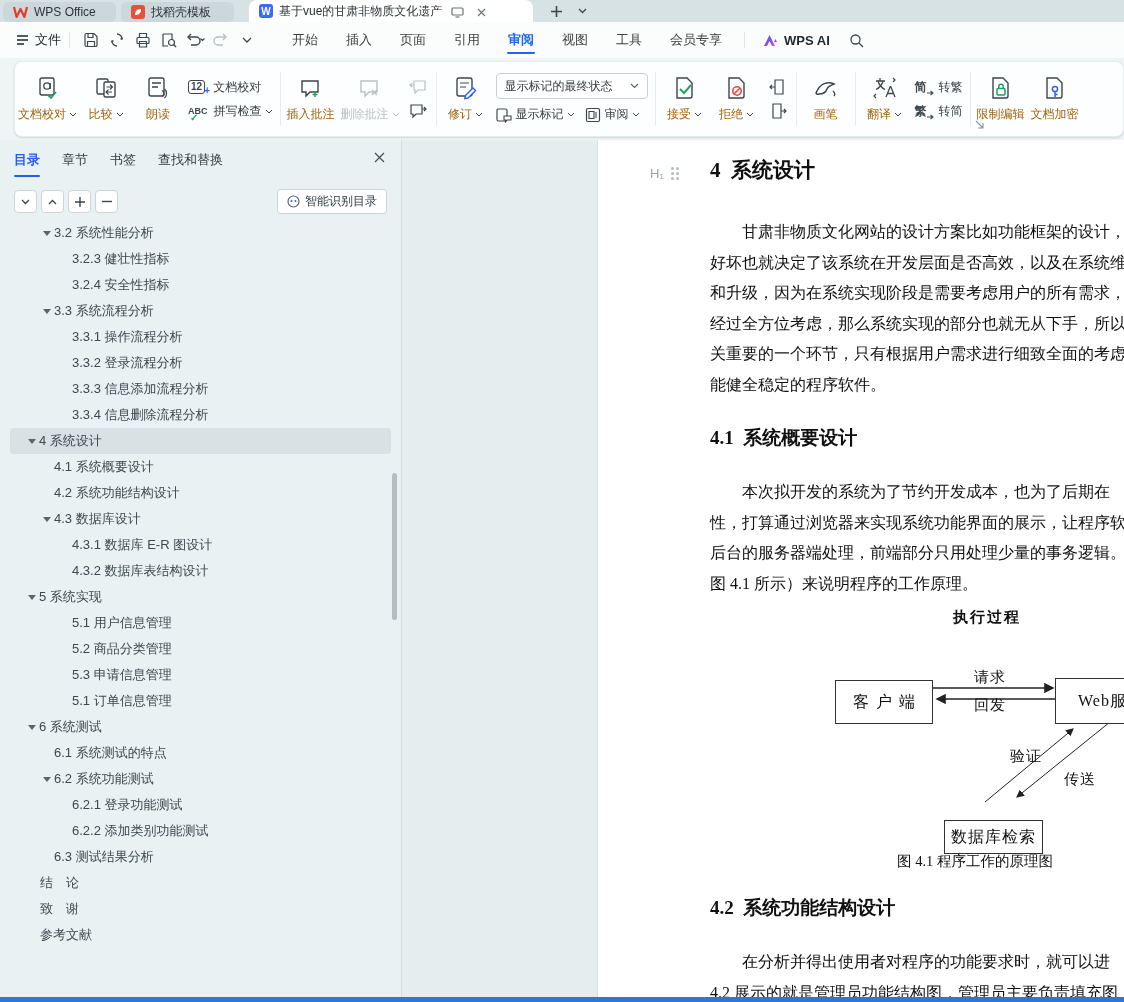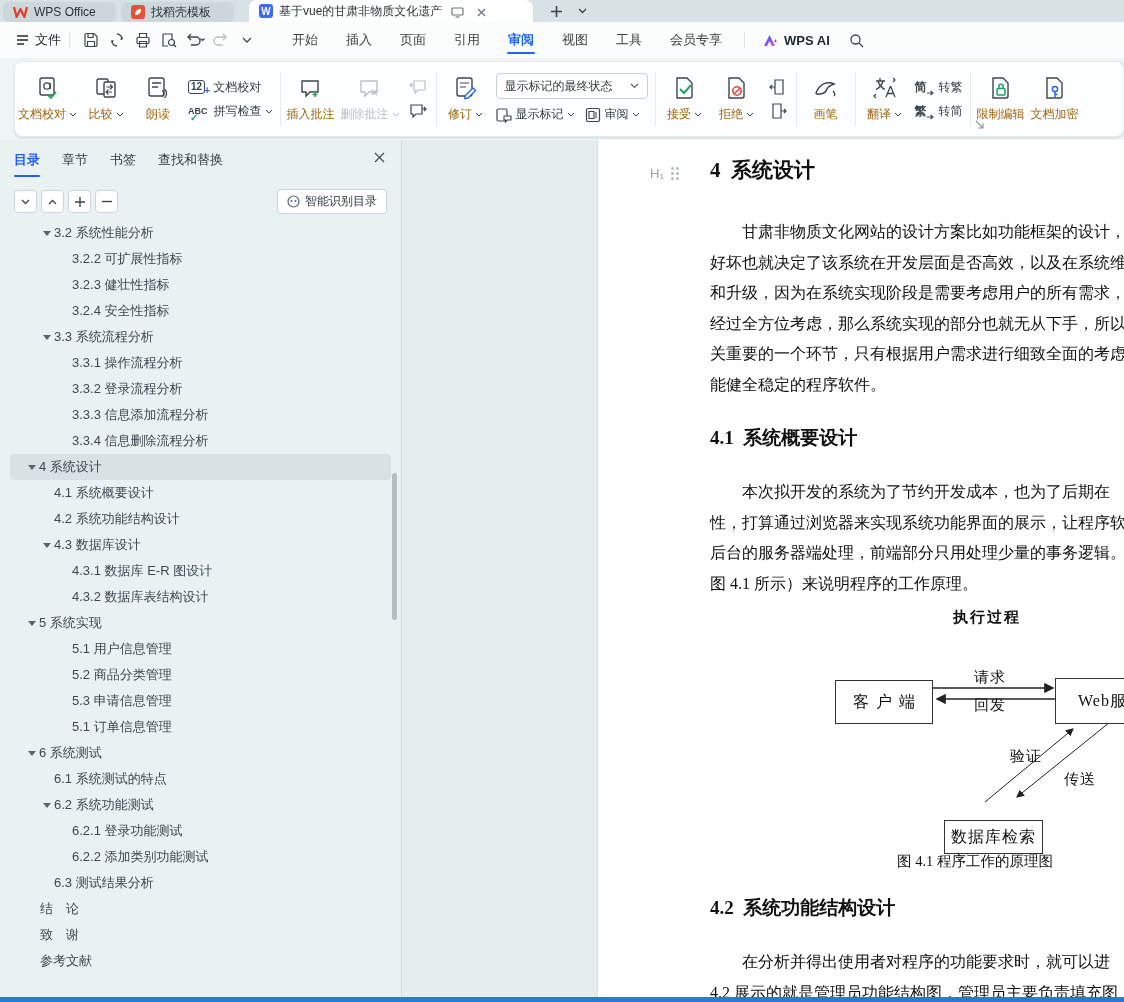--- a/index.html
+++ b/index.html
@@ -596,26 +596,20 @@
       <div class="toc-row lvl2 arrow">
           <span class="tri">
             <b></b>
           </span>
           <span class="toc-label">3.2 系统性能分析</span>
         </div>
         <div class="toc-row lvl3">
           <span class="tri">
             <b></b>
           </span>
-          <span class="toc-label">3.2.2 可扩展性指标</span>
-        </div>
-        <div class="toc-row lvl3">
-          <span class="tri">
-            <b></b>
-          </span>
           <span class="toc-label">3.2.3 健壮性指标</span>
         </div>
         <div class="toc-row lvl3">
           <span class="tri">
             <b></b>
           </span>
           <span class="toc-label">3.2.4 安全性指标</span>
         </div>
         <div class="toc-row lvl2 arrow">
           <span class="tri">

